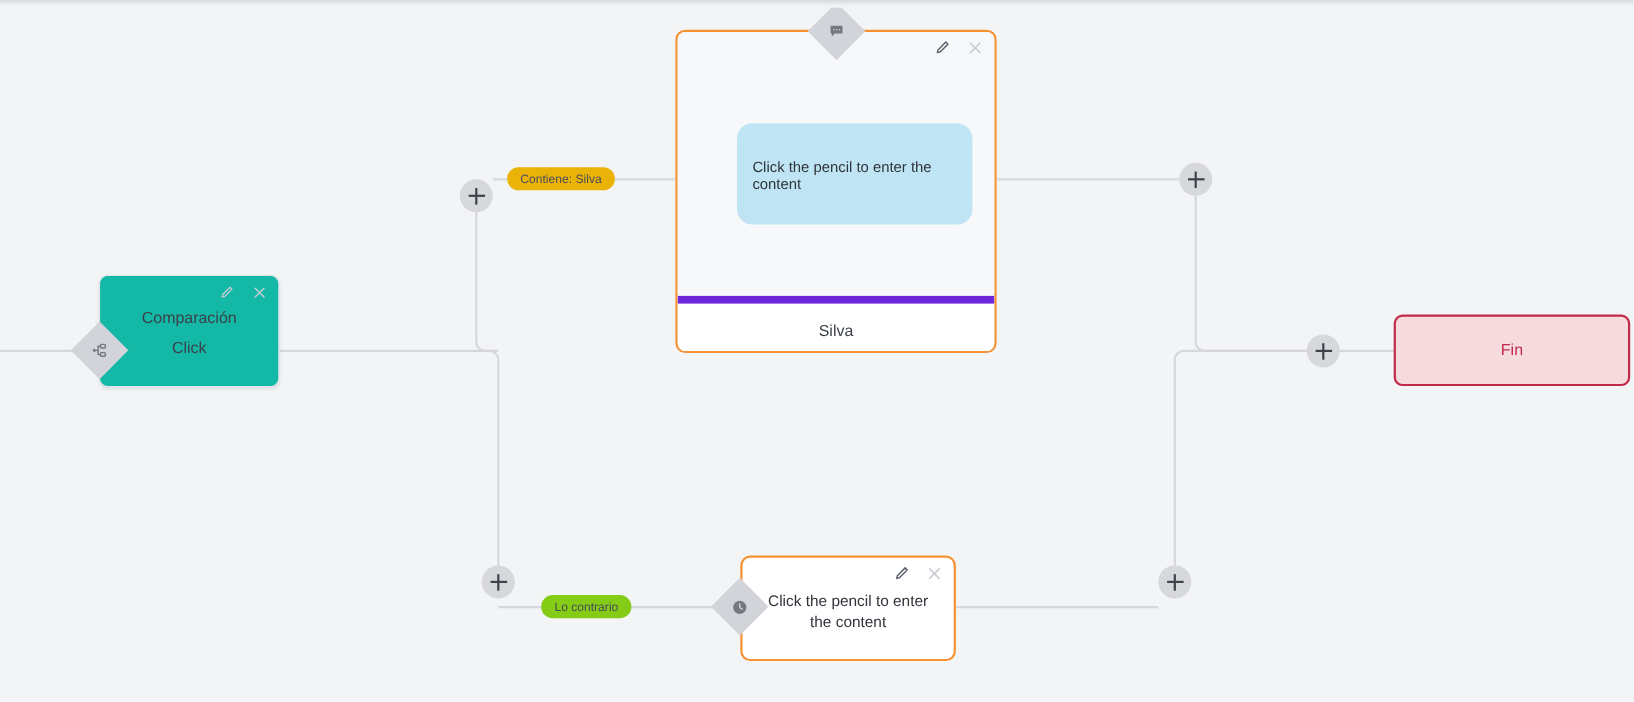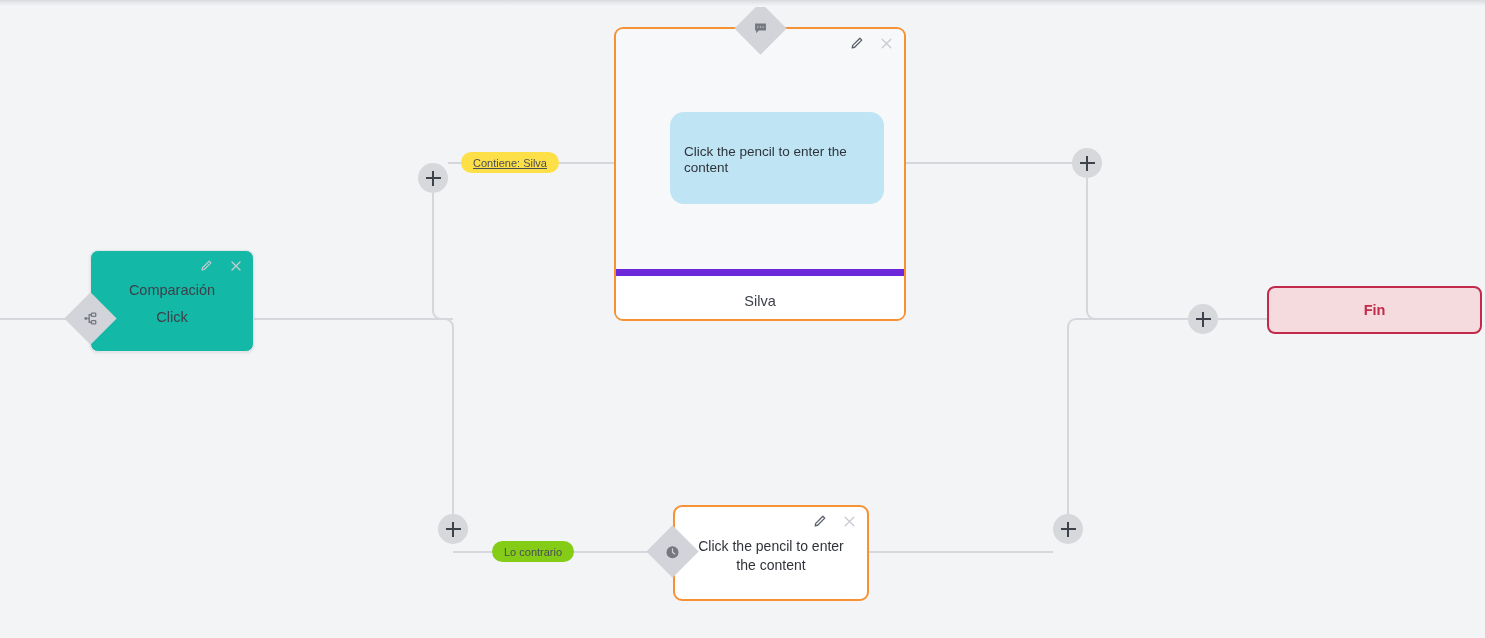--- a/index.html
+++ b/index.html
@@ -189,47 +189,46 @@
     color: #2f333a;
     font-size: 14px;
     line-height: 19px;
   }
 
   
   #node-fin {
     left: 1267px;
     top: 286px;
     width: 215px;
-    height: 48px;
+    height: 65px;
     background: #f5dade;
     border: 2px solid #c2294a;
     border-radius: 8px;
     display: flex;
     align-items: center;
     justify-content: center;
     color: #c2294a;
     font-size: 14.5px;
-    font-weight: bold;
   }
 
   
   .edge-label {
     position: absolute;
     box-sizing: border-box;
     height: 21px;
     display: flex;
     align-items: center;
     justify-content: center;
     padding: 0 12px;
     border-radius: 11px;
     font-size: 11px;
     white-space: nowrap;
     z-index: 12;
   }
-  .edge-label.grey  { background: #fde047; color: #4a4e56; text-decoration: underline; }
+  .edge-label.grey  { background: #eab308; color: #4a4e56; }
   .edge-label.white { background: #84cc16; color: #4a4e56; }
   #label-contiene { left: 461px; top: 152px; }
   #label-contrario{ left: 492px; top: 541px; }
 
   
   .plus-btn {
     position: absolute;
     width: 30px;
     height: 30px;
     border-radius: 50%;

